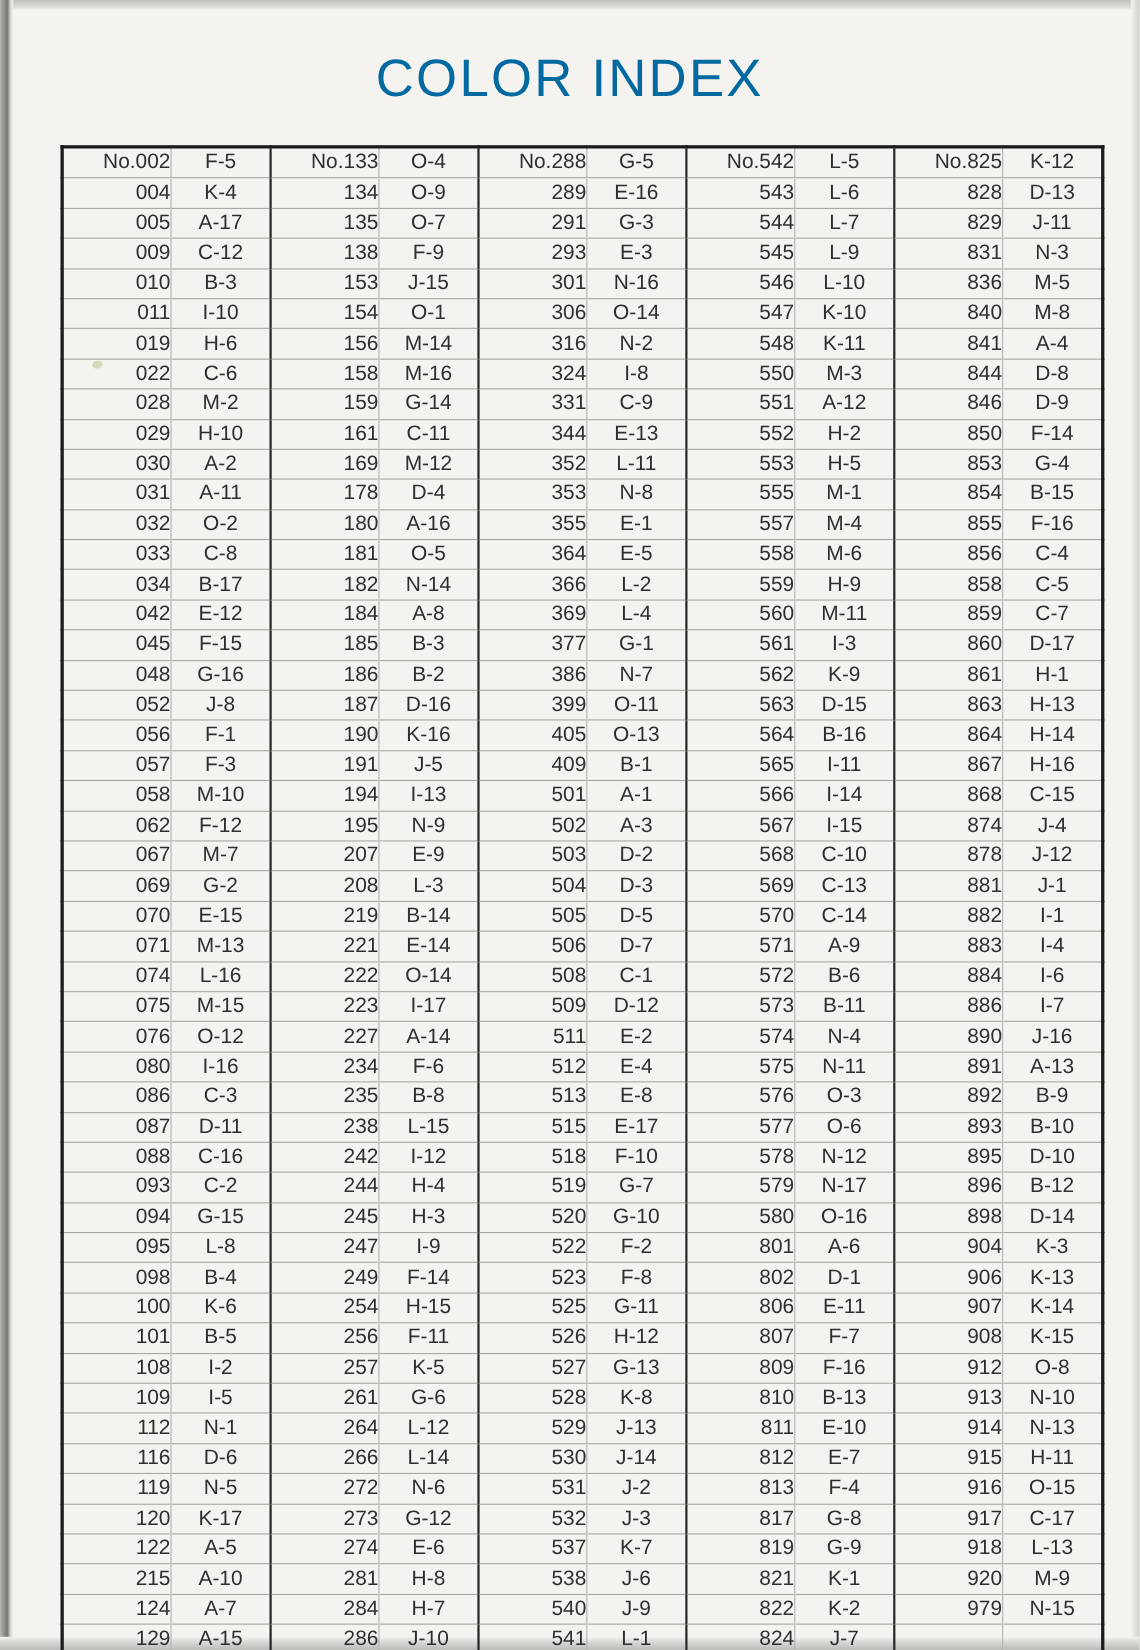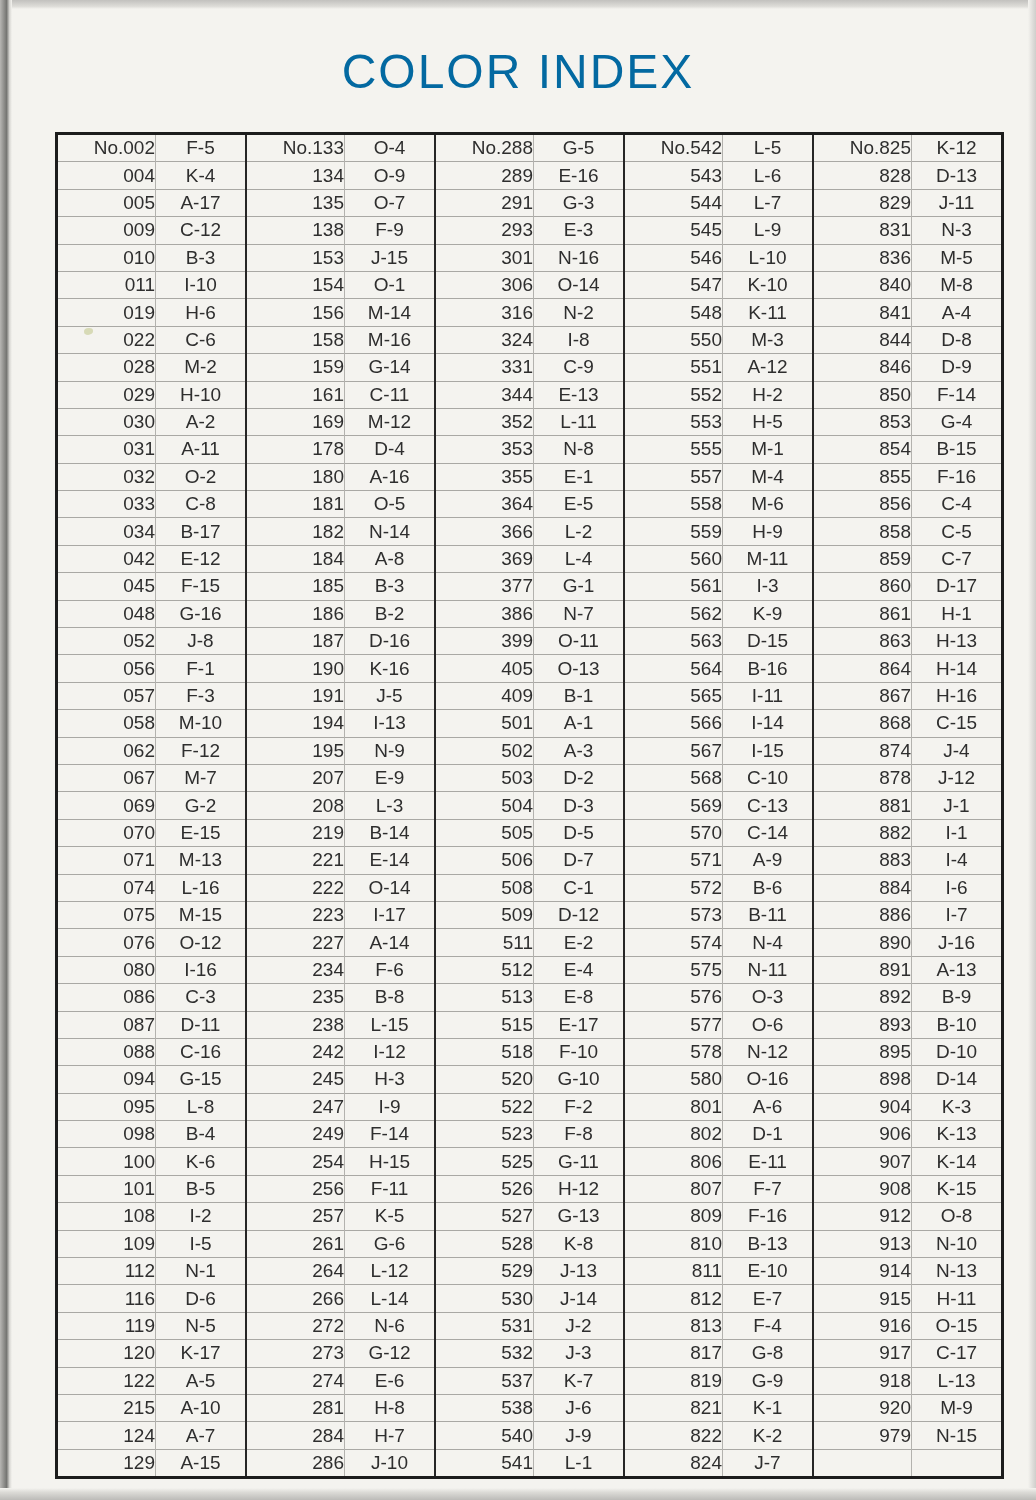--- a/index.html
+++ b/index.html
@@ -487,20 +487,32 @@
           <td class="no">242</td>
           <td class="code">I-12</td>
           <td class="no">518</td>
           <td class="code">F-10</td>
           <td class="no">578</td>
           <td class="code">N-12</td>
           <td class="no">895</td>
           <td class="code last">D-10</td>
         </tr>
         <tr>
+          <td class="no">093</td>
+          <td class="code">C-2</td>
+          <td class="no">244</td>
+          <td class="code">H-4</td>
+          <td class="no">519</td>
+          <td class="code">G-7</td>
+          <td class="no">579</td>
+          <td class="code">N-17</td>
+          <td class="no">896</td>
+          <td class="code last">B-12</td>
+        </tr>
+        <tr>
           <td class="no">094</td>
           <td class="code">G-15</td>
           <td class="no">245</td>
           <td class="code">H-3</td>
           <td class="no">520</td>
           <td class="code">G-10</td>
           <td class="no">580</td>
           <td class="code">O-16</td>
           <td class="no">898</td>
           <td class="code last">D-14</td>

